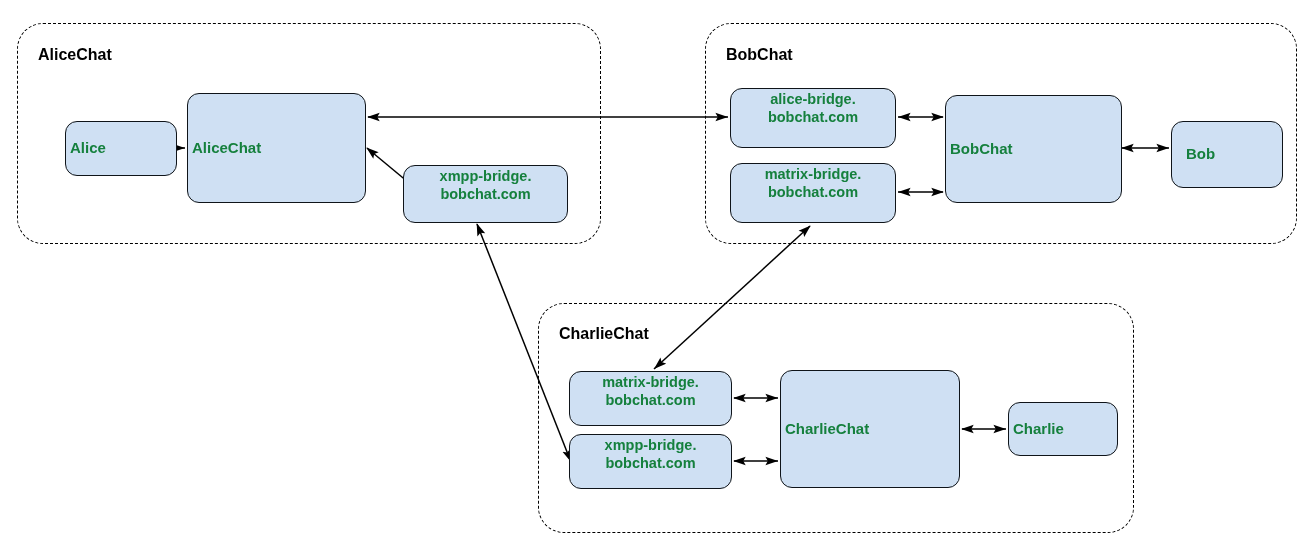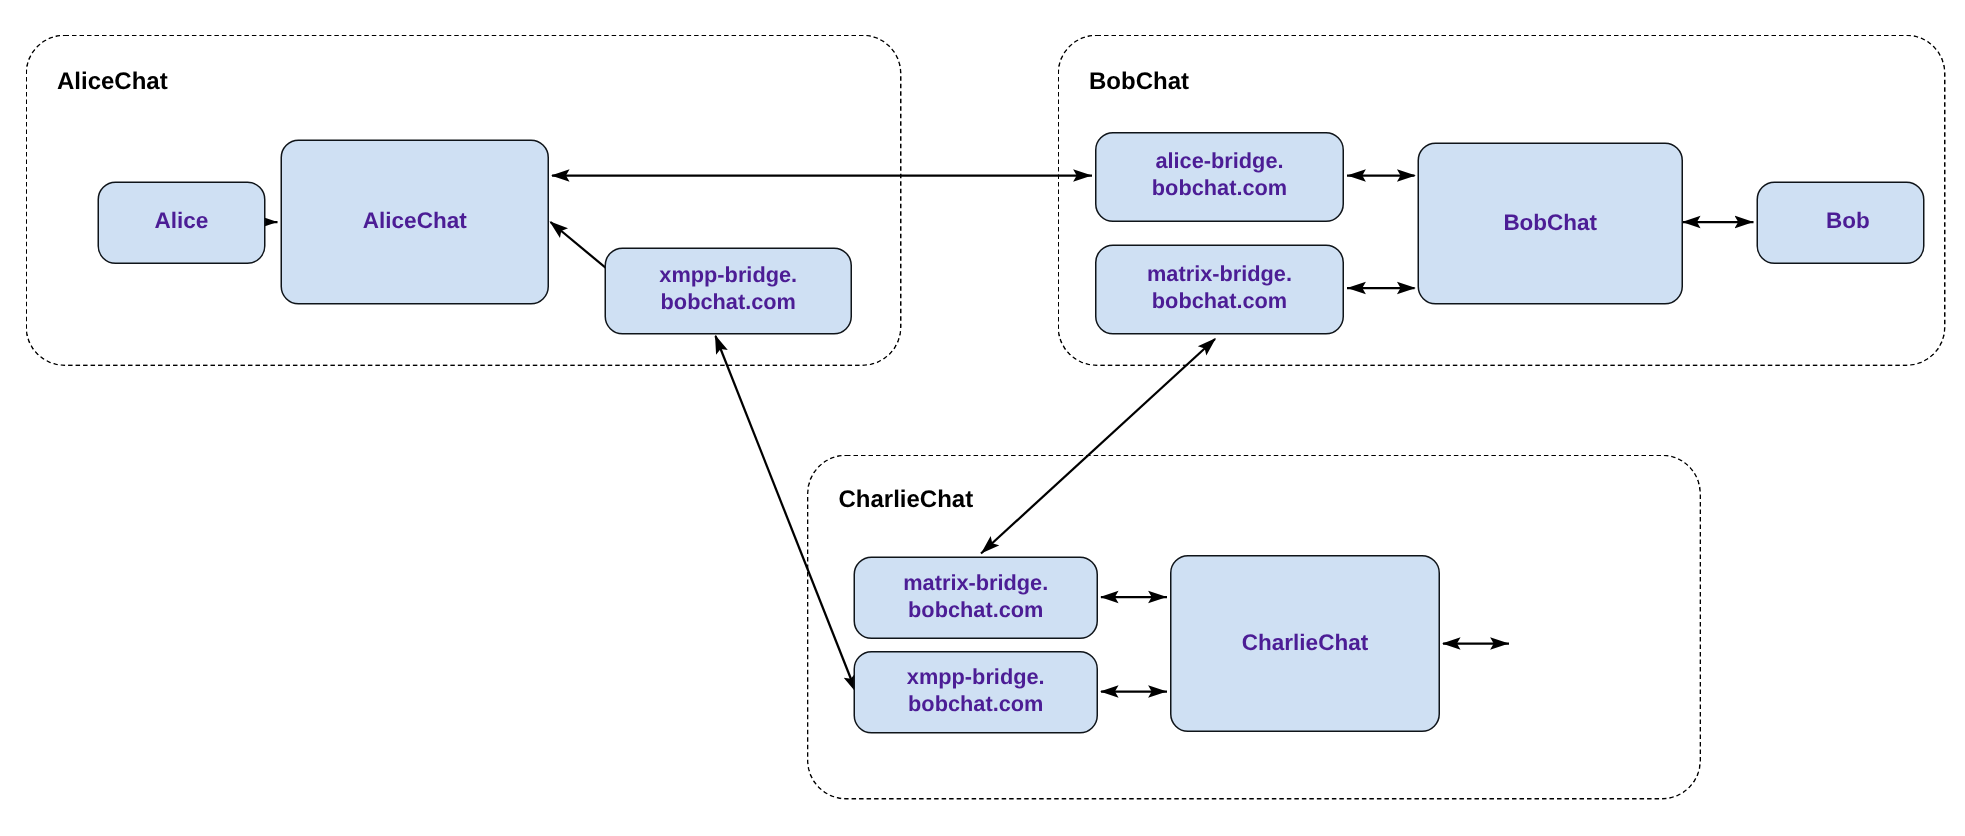--- a/index.html
+++ b/index.html
@@ -33,25 +33,25 @@
     line-height: 1;
   }
   .node {
     position: absolute;
     box-sizing: border-box;
     background: #cfe0f3;
     border: 1.4px solid #0f1419;
     border-radius: 12px;
     display: flex;
     align-items: center;
-    justify-content: center;
+    justify-content: flex-start;
     text-align: center;
     font-size: 15px;
     font-weight: bold;
-    color: #4c1d95;
+    color: #15803d;
     line-height: 1.22;
     padding: 2px 4px;
   }
   .node.small { font-size: 14.5px; }
   .node .line { display: block; }
   svg.edges {
     position: absolute;
     left: 0;
     top: 0;
     width: 1310px;
@@ -128,32 +128,35 @@
 
   <div class="node small" style="left:730px; top:163px; width:166px; height:60px; flex-direction:column;">
     <span class="line">matrix-bridge.</span>
     <span class="line">bobchat.com</span>
   </div>
 
   <div class="node" style="left:945px; top:95px; width:177px; height:108px;">
     <span class="line">BobChat</span>
   </div>
 
-  <div class="node" style="left:1171px; top:121px; width:112px; height:55px;padding-left:14px;">
+  <div class="node" style="left:1171px; top:121px; width:112px; height:67px;padding-left:14px;">
     <span class="line">Bob</span>
   </div>
 
   <div class="node small" style="left:569px; top:371px; width:163px; height:55px; flex-direction:column;">
     <span class="line">matrix-bridge.</span>
     <span class="line">bobchat.com</span>
   </div>
 
   <div class="node small" style="left:569px; top:434px; width:163px; height:55px; flex-direction:column;">
     <span class="line">xmpp-bridge.</span>
     <span class="line">bobchat.com</span>
   </div>
 
   <div class="node" style="left:780px; top:370px; width:180px; height:118px;">
     <span class="line">CharlieChat</span>
   </div>
 
+  <div class="node" style="left:1008px; top:402px; width:110px; height:54px;">
+    <span class="line">Charlie</span>
+  </div>
 
 </div>
 
 </body></html>

